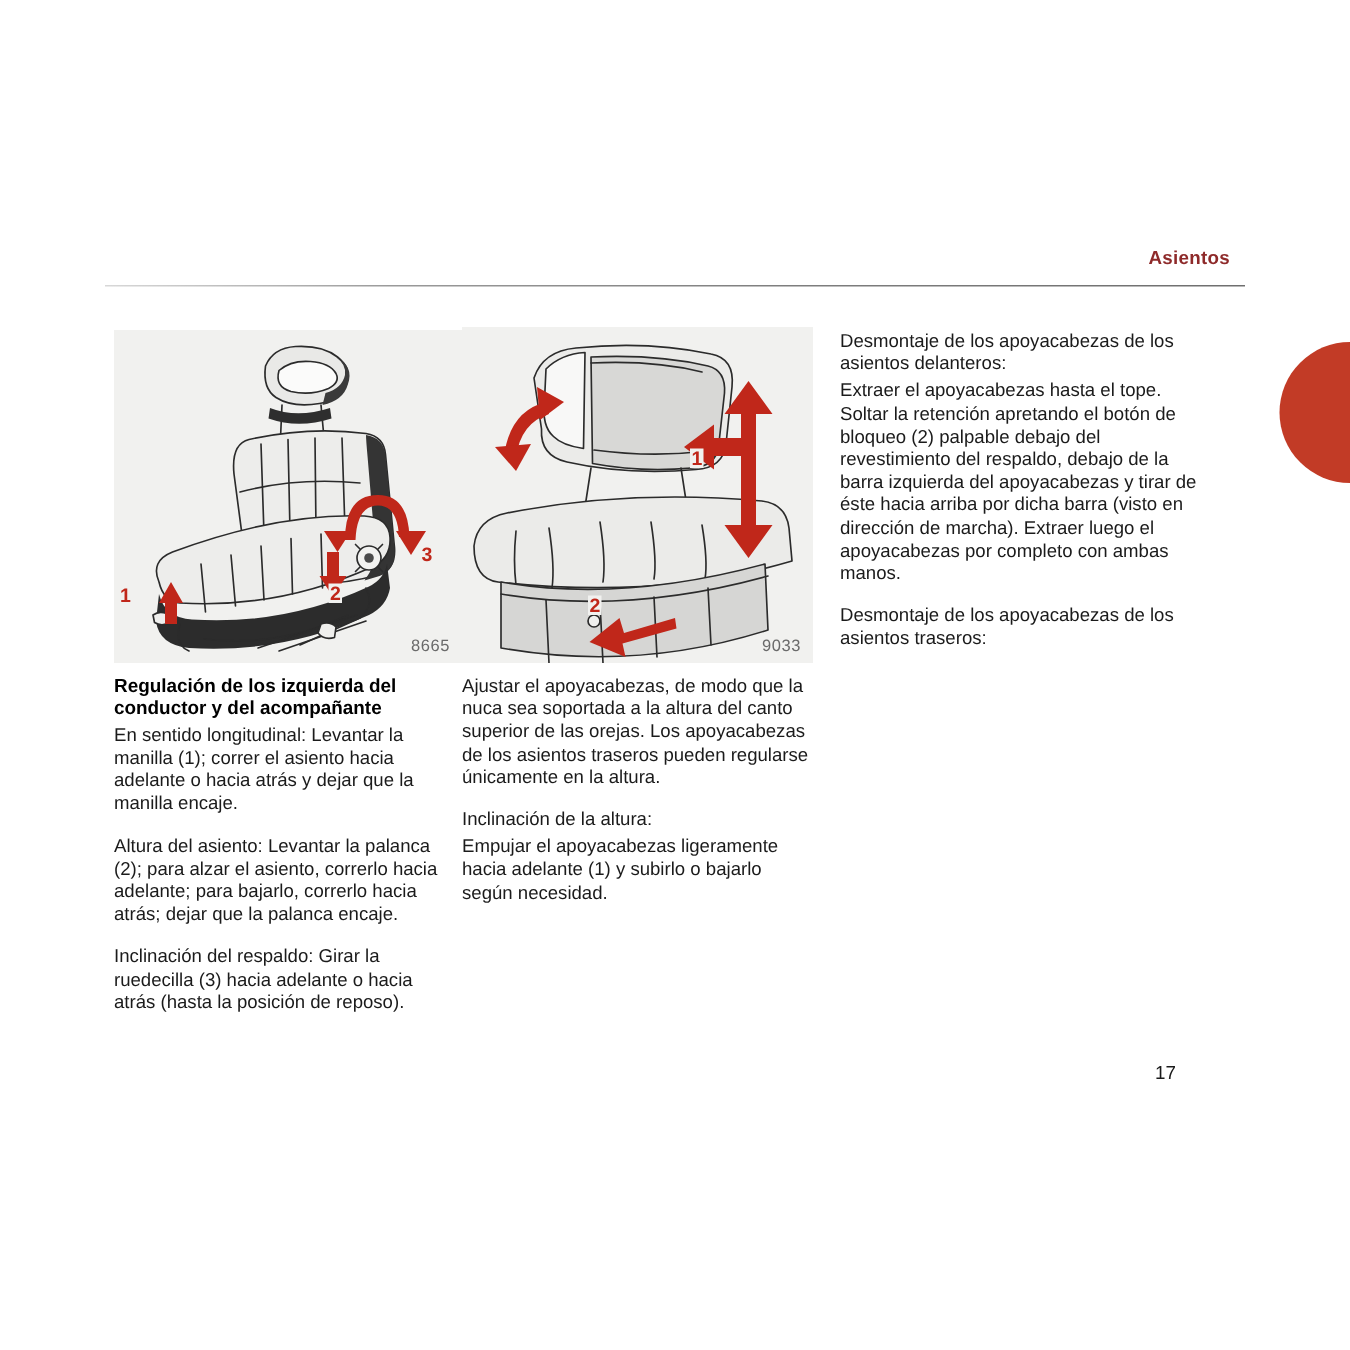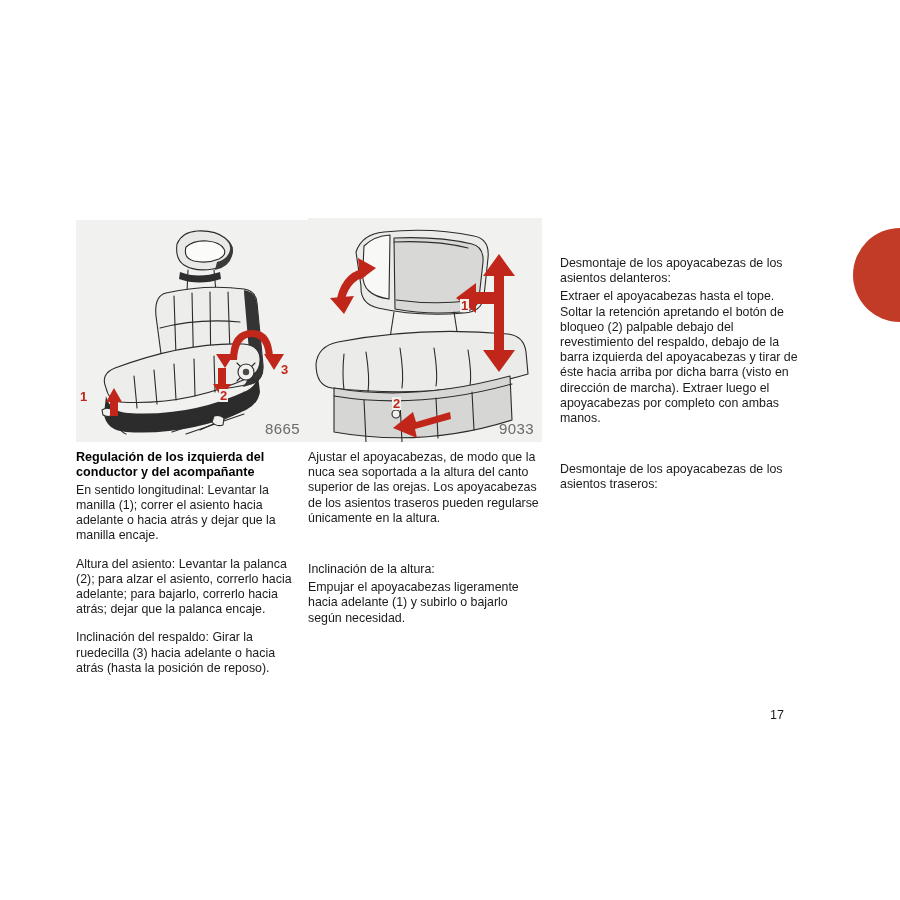--- a/index.html
+++ b/index.html
@@ -67,21 +67,21 @@
     background: #f1f1ef;
     overflow: hidden;
   }
   .fig-a { left: 76px;  top: 220px; width: 232px; height: 222px; }
   .fig-b { left: 308px; top: 218px; width: 234px; height: 224px; }
 
   .fig-num {
     position: absolute;
     right: 8px;
     bottom: 5px;
-    font-size: 15px;
+    font-size: 11px;
     color: #6a6a6a;
     letter-spacing: .4px;
     font-family: "Liberation Sans", sans-serif;
     margin-top: 14px;
   }
 
   .fig-svg { position: absolute; left: 0; top: 0; }
 
   .callout {
     position: absolute;
@@ -109,38 +109,42 @@
     font-size: 12.6px;
     line-height: 15.4px;
     font-weight: bold;
     color: #000;
   }
   .col p {
     margin: 0 0 13px 0;
     font-size: 12.4px;
     line-height: 15.2px;
   }
-  .col p.tight { margin-bottom: 3px; margin-top: 36px; }
+  .col p.tight { margin-bottom: 3px; }
   .col p:last-child { margin-bottom: 0; }
 
   
   .folio {
     position: absolute;
     left: 770px;
     top: 708px;
     font-size: 12.5px;
     color: #1b1b1b;
     text-align: center;
   }
 </style>
 </head>
 <body>
 
 <div class="page">
 
+  <div class="header-zone">
+    <div class="header-title">Asientos</div>
+    <div class="header-rule"></div>
+  </div>
 
   <div class="thumb-tab"></div>
 
   <div class="figure fig-a">
     <svg class="fig-svg" width="232" height="222" viewBox="0 0 232 222">
       <g fill="none" stroke="#2b2b2b" stroke-width="1.1" stroke-linejoin="round" stroke-linecap="round">
 
         <path d="M101 24 q5 -12 20 -13 q18 -1 28 7 q10 8 6 18 q-4 11 -18 13 q-18 3 -29 -4 q-9 -6 -7 -21 z" fill="#e9e9e7"></path>
         <path d="M148 18 q12 6 8 18 q-3 11 -17 14 l2 -8 q11 -3 13 -12 q1 -7 -6 -12 z" fill="#3a3a3a" stroke="none"></path>
         <path d="M110 27 q8 -7 21 -6 q13 1 17 8 q3 6 -5 10 q-12 5 -25 2 q-11 -3 -8 -14 z" fill="#fbfbfa"></path>

